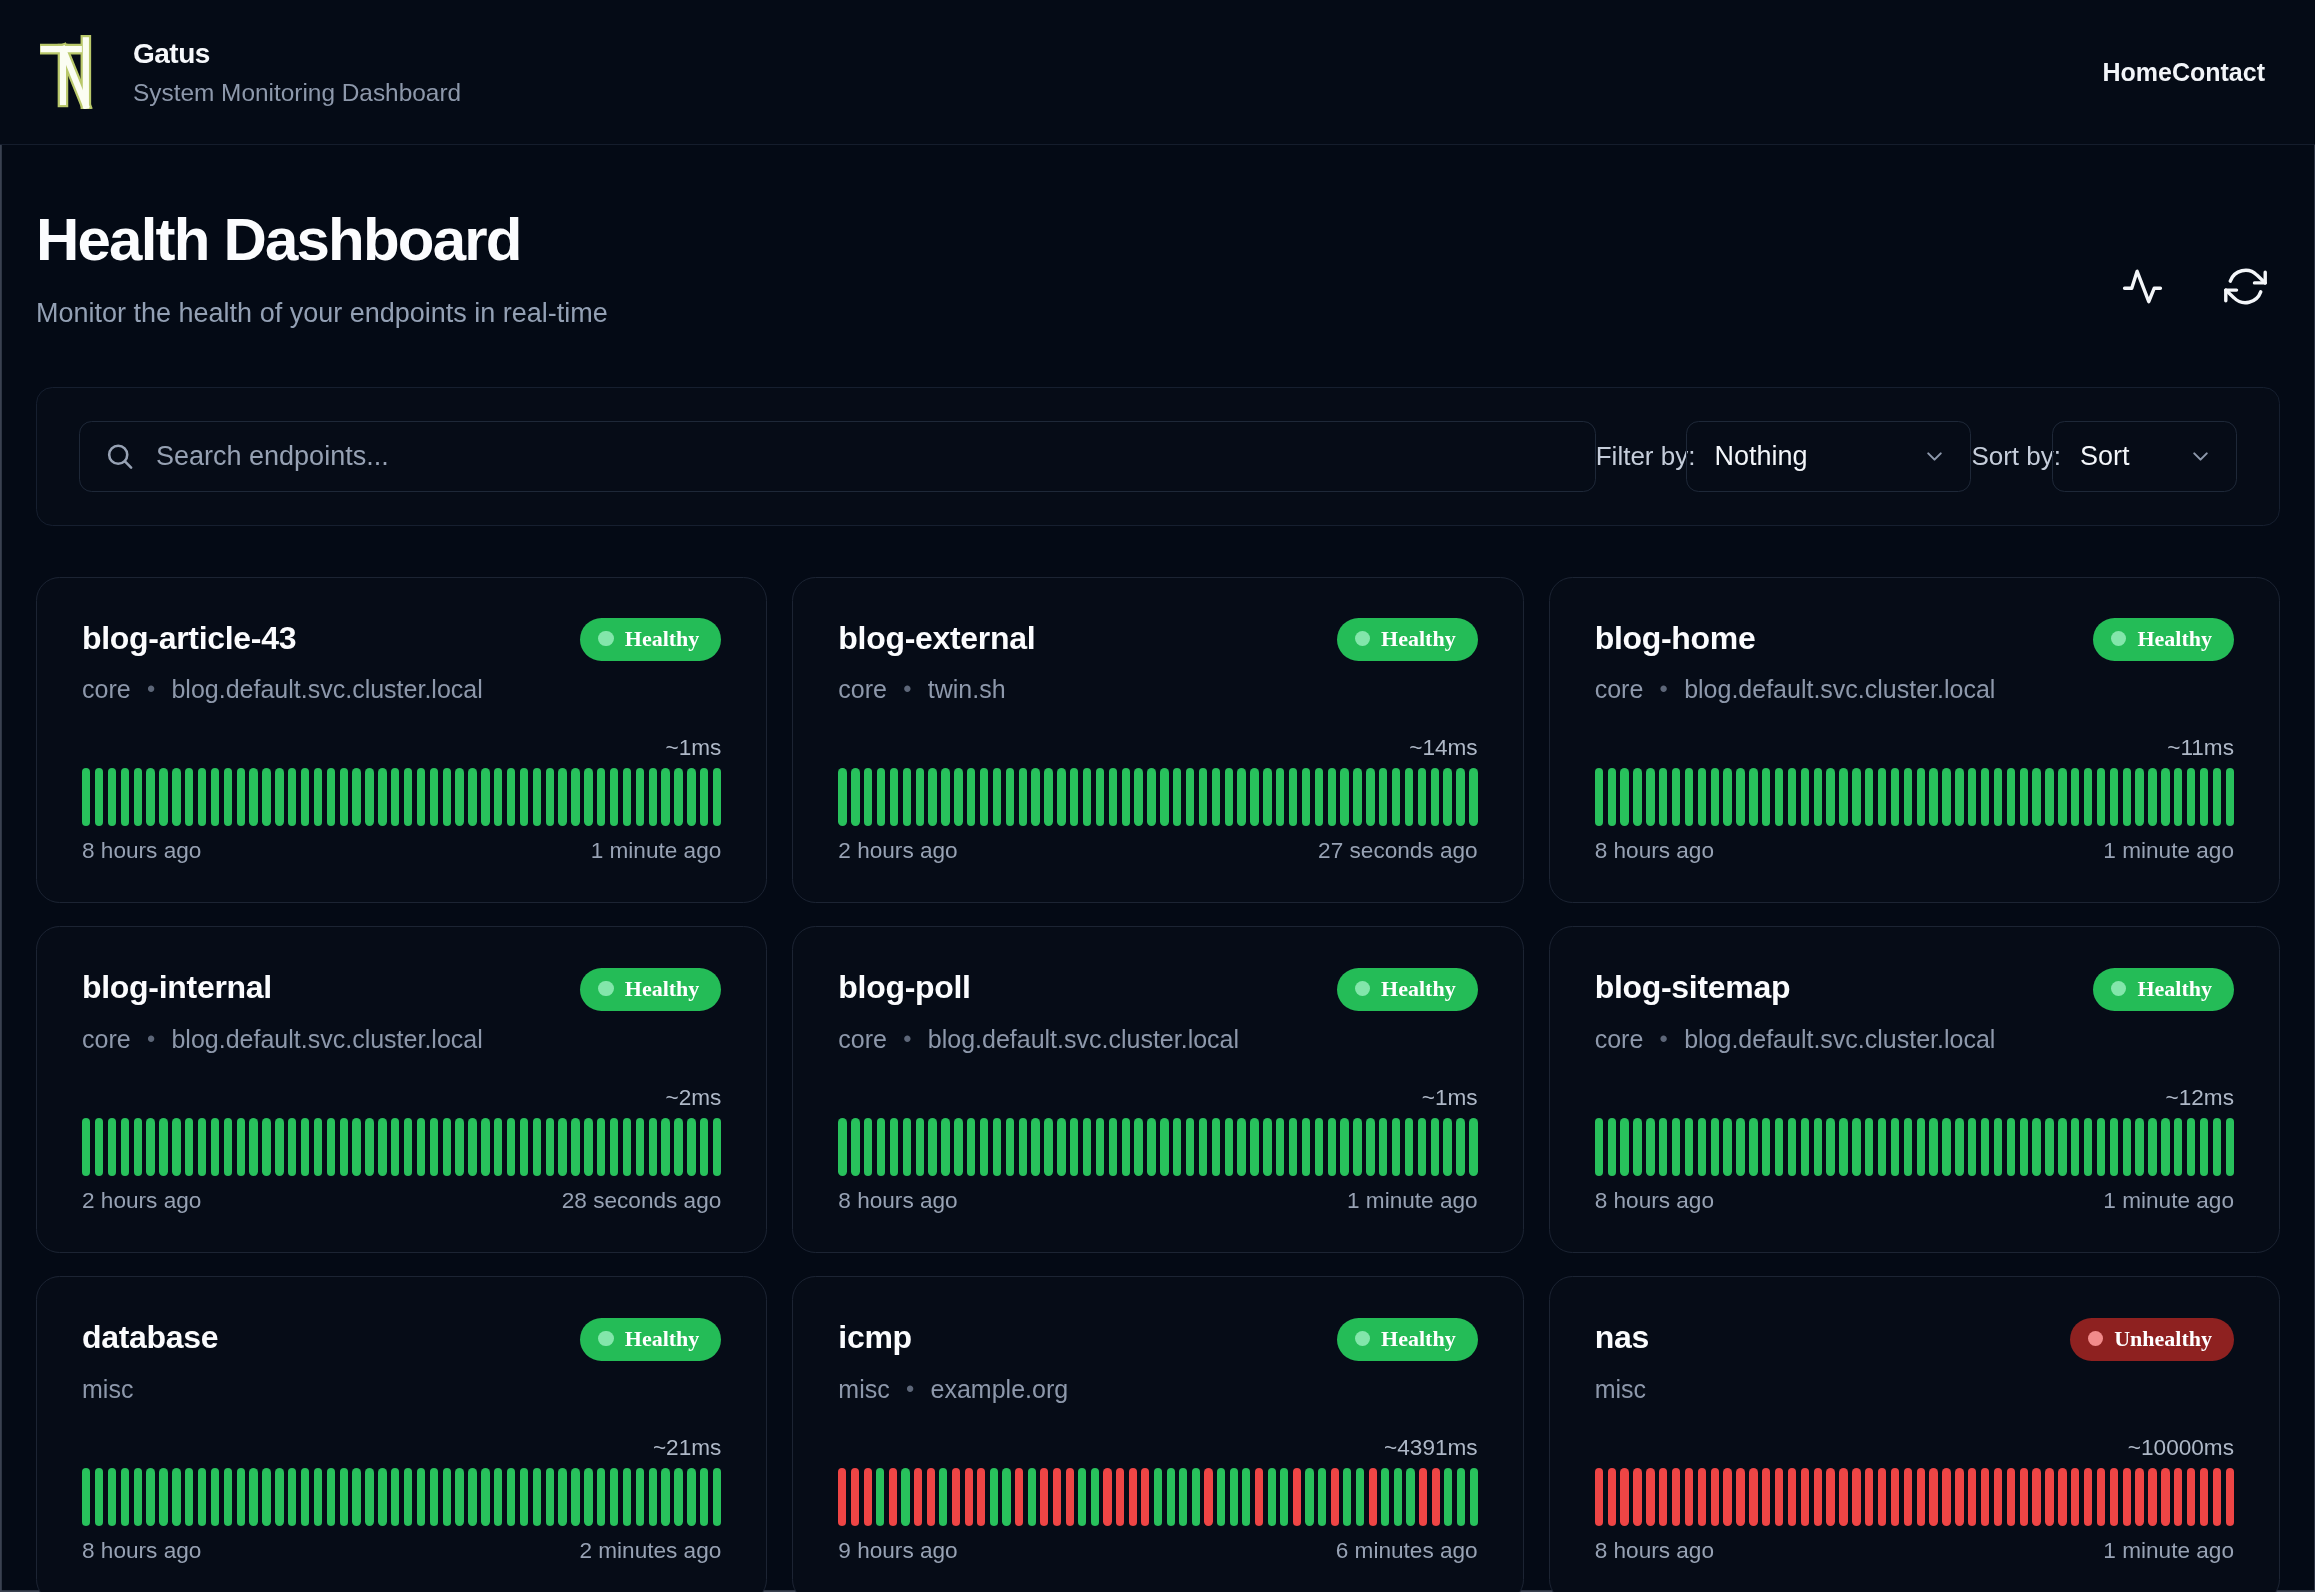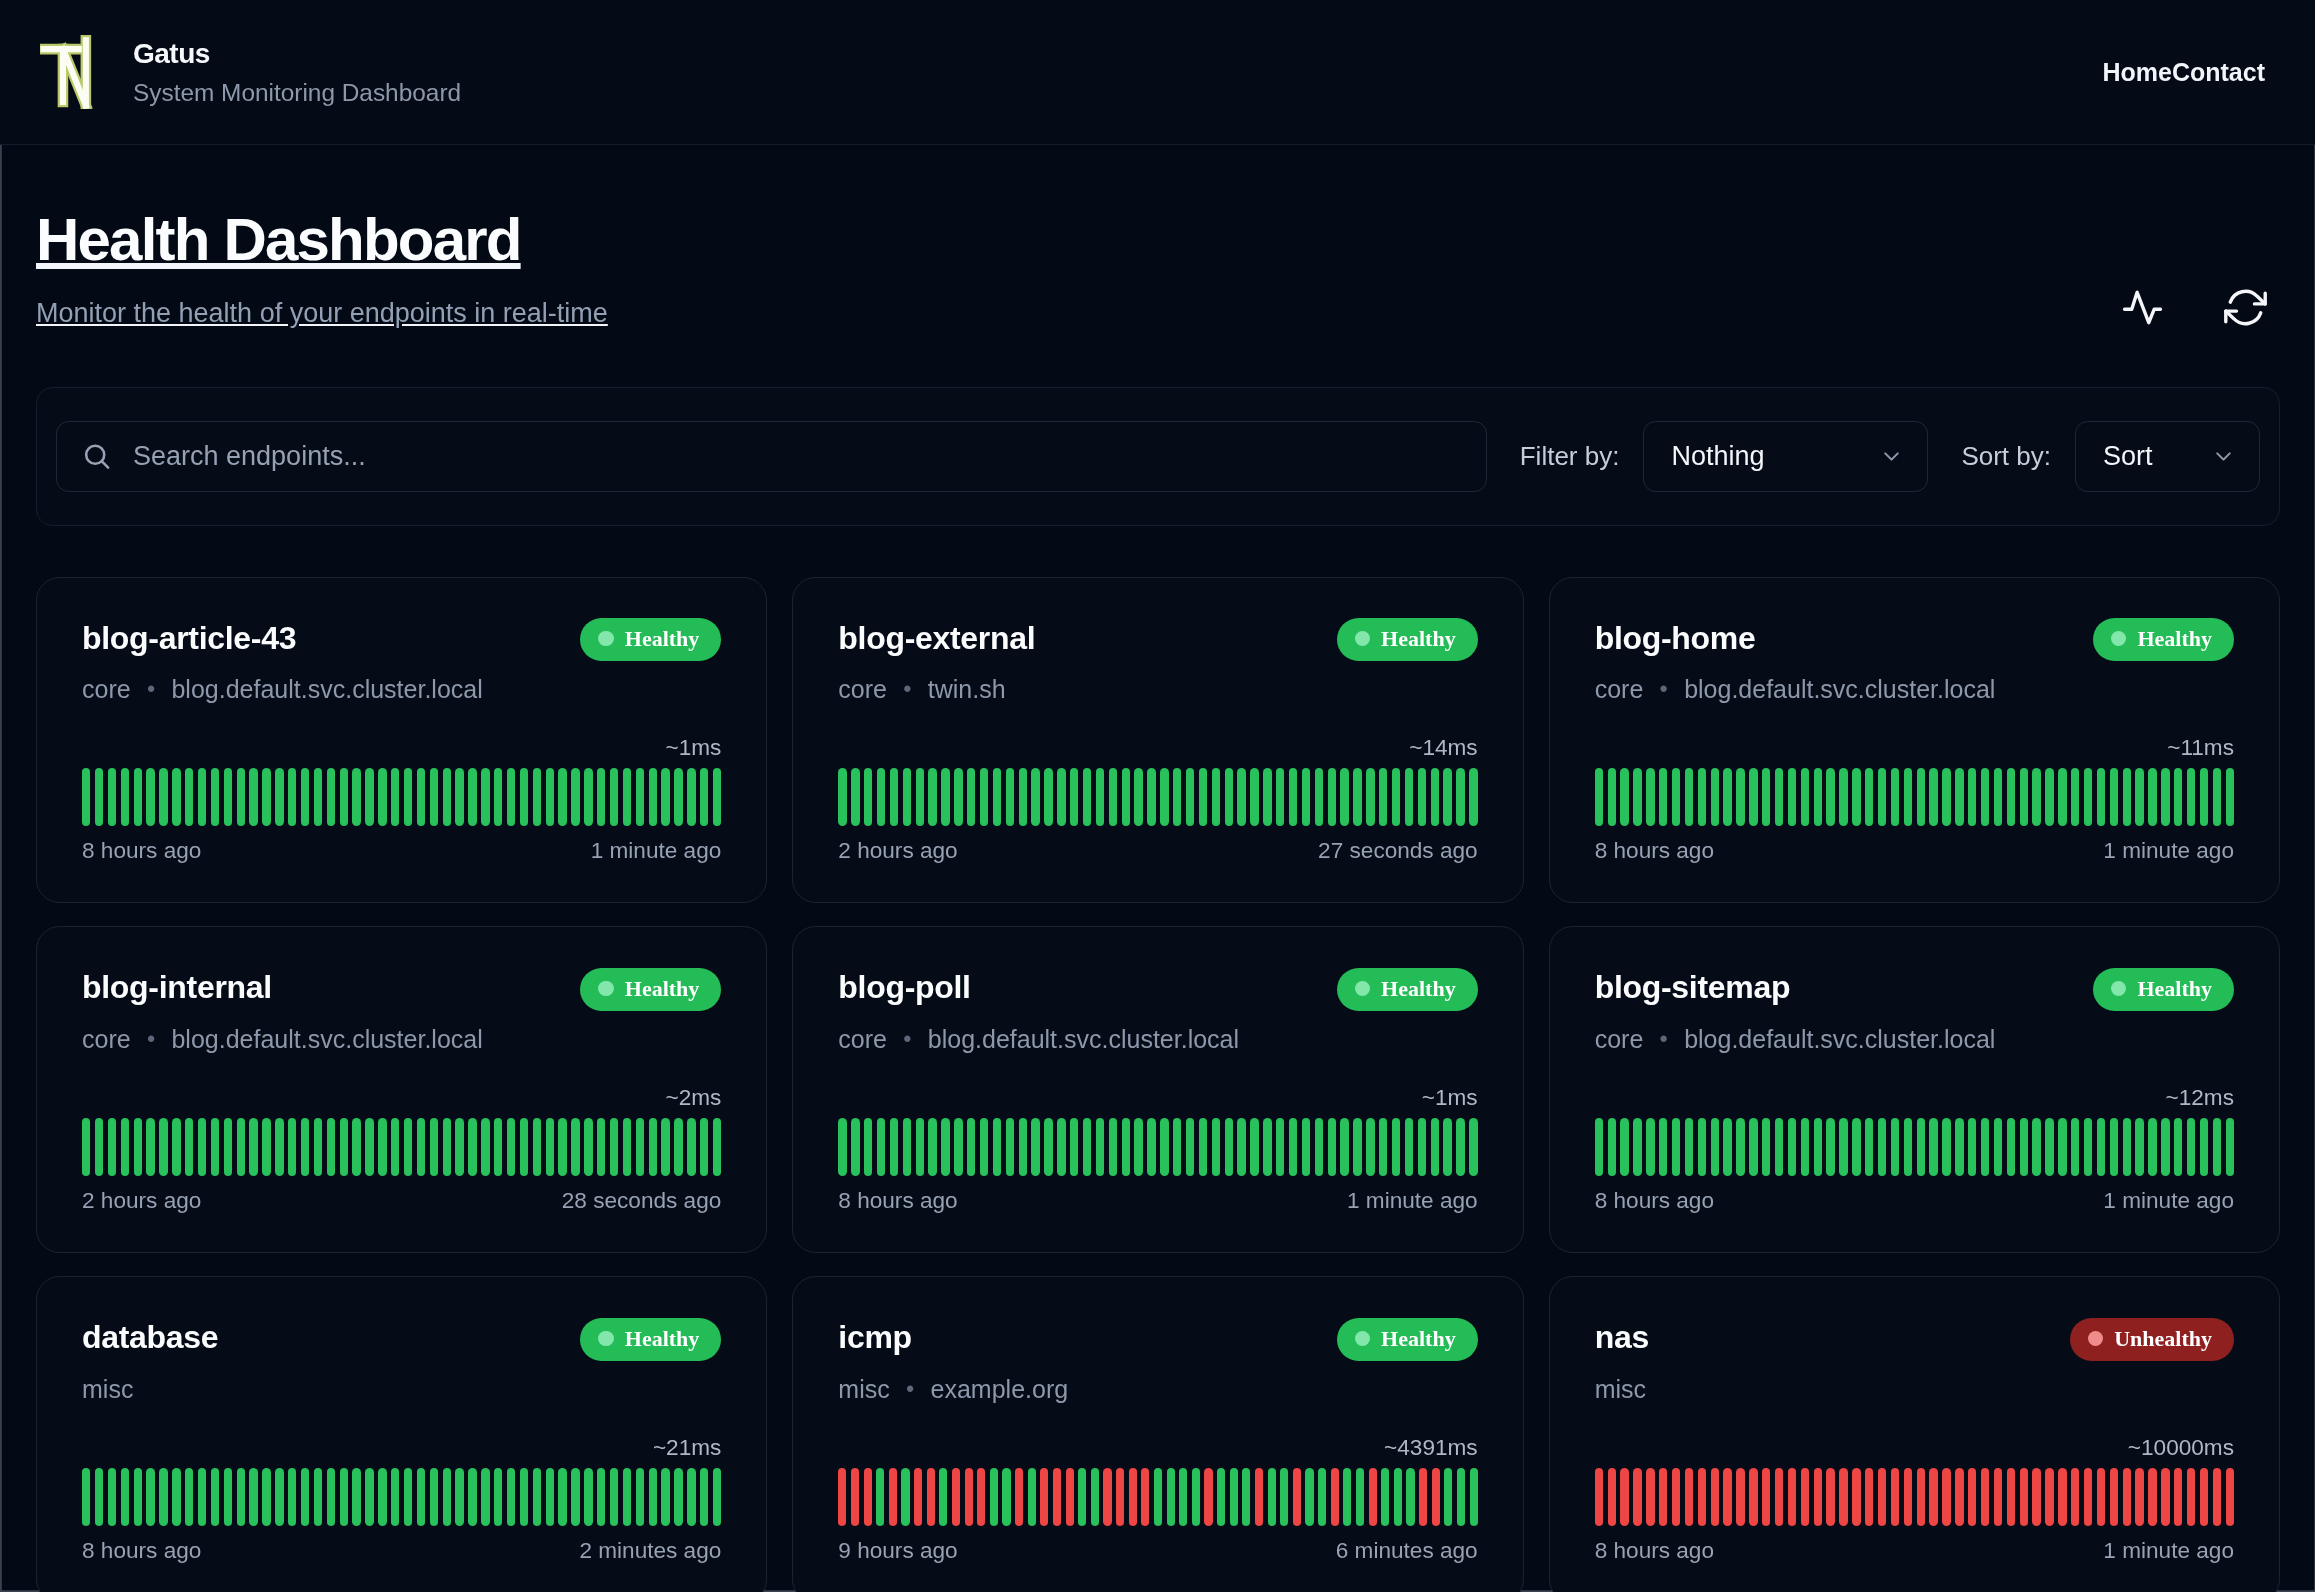--- a/index.html
+++ b/index.html
@@ -20,34 +20,34 @@
     background:#050b16;
   }
   .logo { width:60px; height:74px; margin-right:33px; flex:0 0 auto; }
   .brand-block { display:flex; flex-direction:column; gap:9px; }
   .brand { font-size:28px; font-weight:700; color:#f6f8fb; letter-spacing:-0.5px; }
   .brand-sub { font-size:24.4px; color:#8d98ab; }
   .nav { margin-left:auto; display:flex; align-items:center; padding-right:11px; }
   .nav-link { font-size:25px; font-weight:600; color:#f2f5f9; cursor:pointer; }
   
   .main { padding:0 36px; }
-  .page-head { display:flex; align-items:flex-end; margin-top:60px;text-decoration:underline; }
+  .page-head { display:flex; align-items:center; margin-top:60px; }
   .page-titles h1 { font-size:60px; font-weight:800; letter-spacing:-1.8px; color:#fbfcfe; }
   .page-sub { font-size:27px; color:#93a0b4; margin-top:23.5px; }
   .head-actions { margin-left:auto; display:flex; gap:60px; align-items:center; margin-top:40px; padding-right:12.7px; }
   .icon-btn { width:43px; height:43px; cursor:pointer; color:#f4f6f9; }
   .icon-btn svg { width:43px; height:43px; display:block; }
   
   .toolbar {
     margin-top:58px;
     border:1.8px solid #161f2f;
     background:#060c17;
     border-radius:16.3px;
-    padding:33px 19px;
-    display:flex; align-items:center; gap:33px;
+    padding:33px 42px;
+    display:flex; align-items:center; 
   }
   .search-wrap { position:relative; flex:1; }
   .search-wrap svg {
     position:absolute; left:25px; top:50%; transform:translateY(-50%);
     width:31px; height:31px; color:#97a2b4; pointer-events:none;
   }
   .search-input {
     width:100%; height:71px;
     background:transparent;
     border:1.8px solid #1e2838; border-radius:12.7px;

